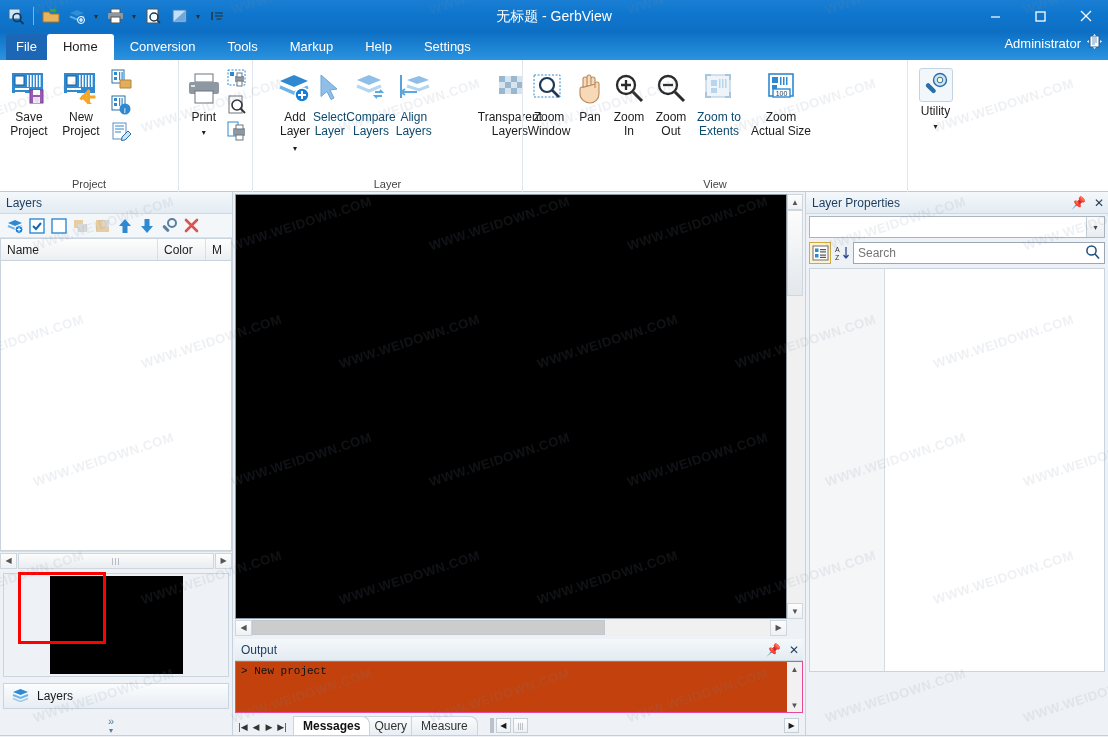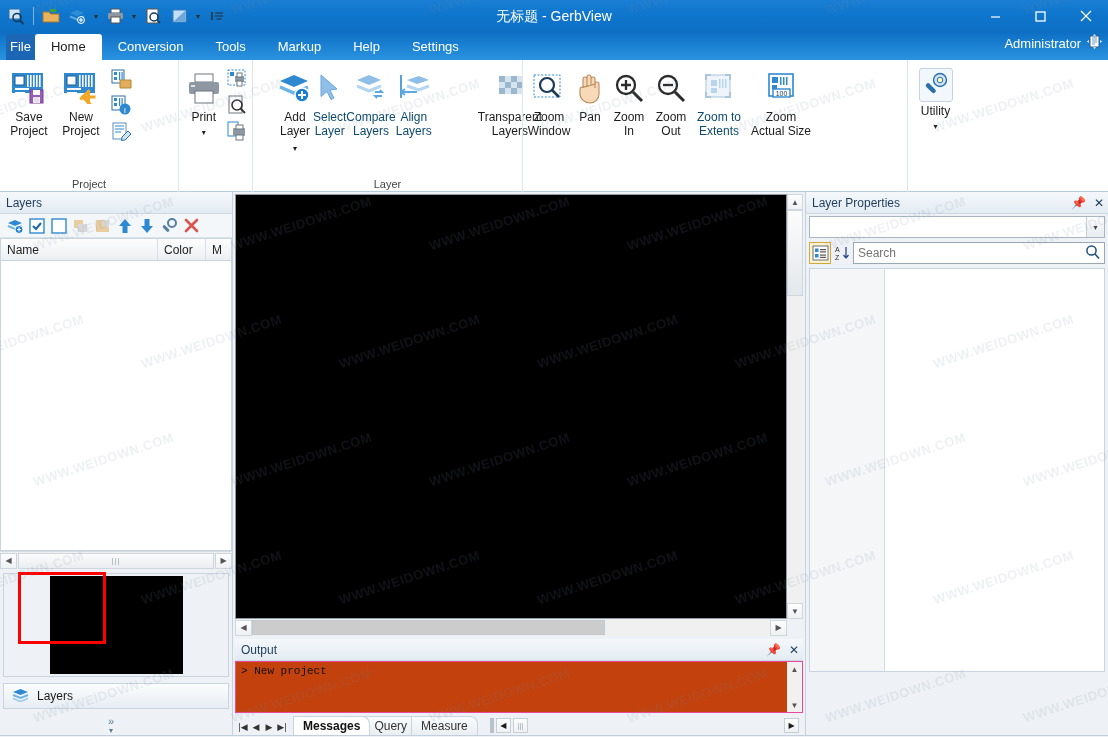--- a/index.html
+++ b/index.html
@@ -30,21 +30,21 @@
   .titletext {
     position:absolute; left:0; right:0; top:0; height:32px; line-height:32px;
     text-align:center; color:#fff; font-size:14px;
   }
   .wbtns { position:absolute; right:0; top:0; height:32px; display:flex; }
   .wbtn { width:45px; height:32px; display:flex; align-items:center; justify-content:center; color:#fff; }
 
   
   .tabstrip { height:28px; background:linear-gradient(180deg,#0d6fc4,#2a93e0); display:flex; align-items:flex-end; position:relative; padding-left:6px; }
   .tab { height:26px; line-height:26px; padding:0 16px; color:#fff; font-size:13px; }
-  .tab.file { background:#2b5797; color:#fff; border-radius:2px 2px 0 0; height:26px; padding:0 4px; background:#1b66b5;}
+  .tab.file { background:#2b5797; color:#fff; border-radius:2px 2px 0 0; height:26px; padding:0 10px; background:#1b66b5;}
   .tab.active { background:#fff; color:#1c1c1c; border-radius:3px 3px 0 0; }
   .adminbar { position:absolute; right:6px; top:2px; color:#fff; font-size:13px; display:flex; align-items:center; gap:6px; }
 
   
   .ribbon {
     height:132px; background:#fff; border-bottom:1px solid #b8cbdc;
     display:flex; position:relative;
   }
   .rgroup { position:relative; height:132px; display:flex; flex-direction:column; padding:4px 3px 0 3px; }
   .rgroup + .rgroup { border-left:1px solid #dfe6ee; }
@@ -539,20 +539,21 @@
             <rect x="9" y="17" width="17" height="8" fill="#fff" stroke="#2f89d0" stroke-width="1.4"></rect>
             <text x="17.5" y="23.6" font-size="7" fill="#1b3a57" text-anchor="middle" font-family="sans-serif">100</text>
           </svg>
         </div>
         <div class="lbl">
           <span>Zoom</span><br>
           <span>Actual Size</span>
         </div>
       </div>
     </div>
+    <div class="gtitle">View</div>
   </div>
 
   <div class="rgroup" style="width:56px;">
     <div class="gbody">
       <div class="bigbtn">
         <div class="ico" style="border:1px solid #c4d4e2; background:#f2f7fb; border-radius:3px; width:34px; height:34px;">
           <svg width="26" height="26" viewBox="0 0 26 26">
             <circle cx="17" cy="8" r="6.5" fill="#cfe4f5" stroke="#2a6fa8" stroke-width="1.4"></circle>
             <circle cx="17" cy="8" r="2.8" fill="#fff9c4" stroke="#2a6fa8"></circle>
             <rect x="2" y="14" width="12" height="4.5" rx="2" transform="rotate(45 8 16)" fill="#2a6fa8"></rect>

